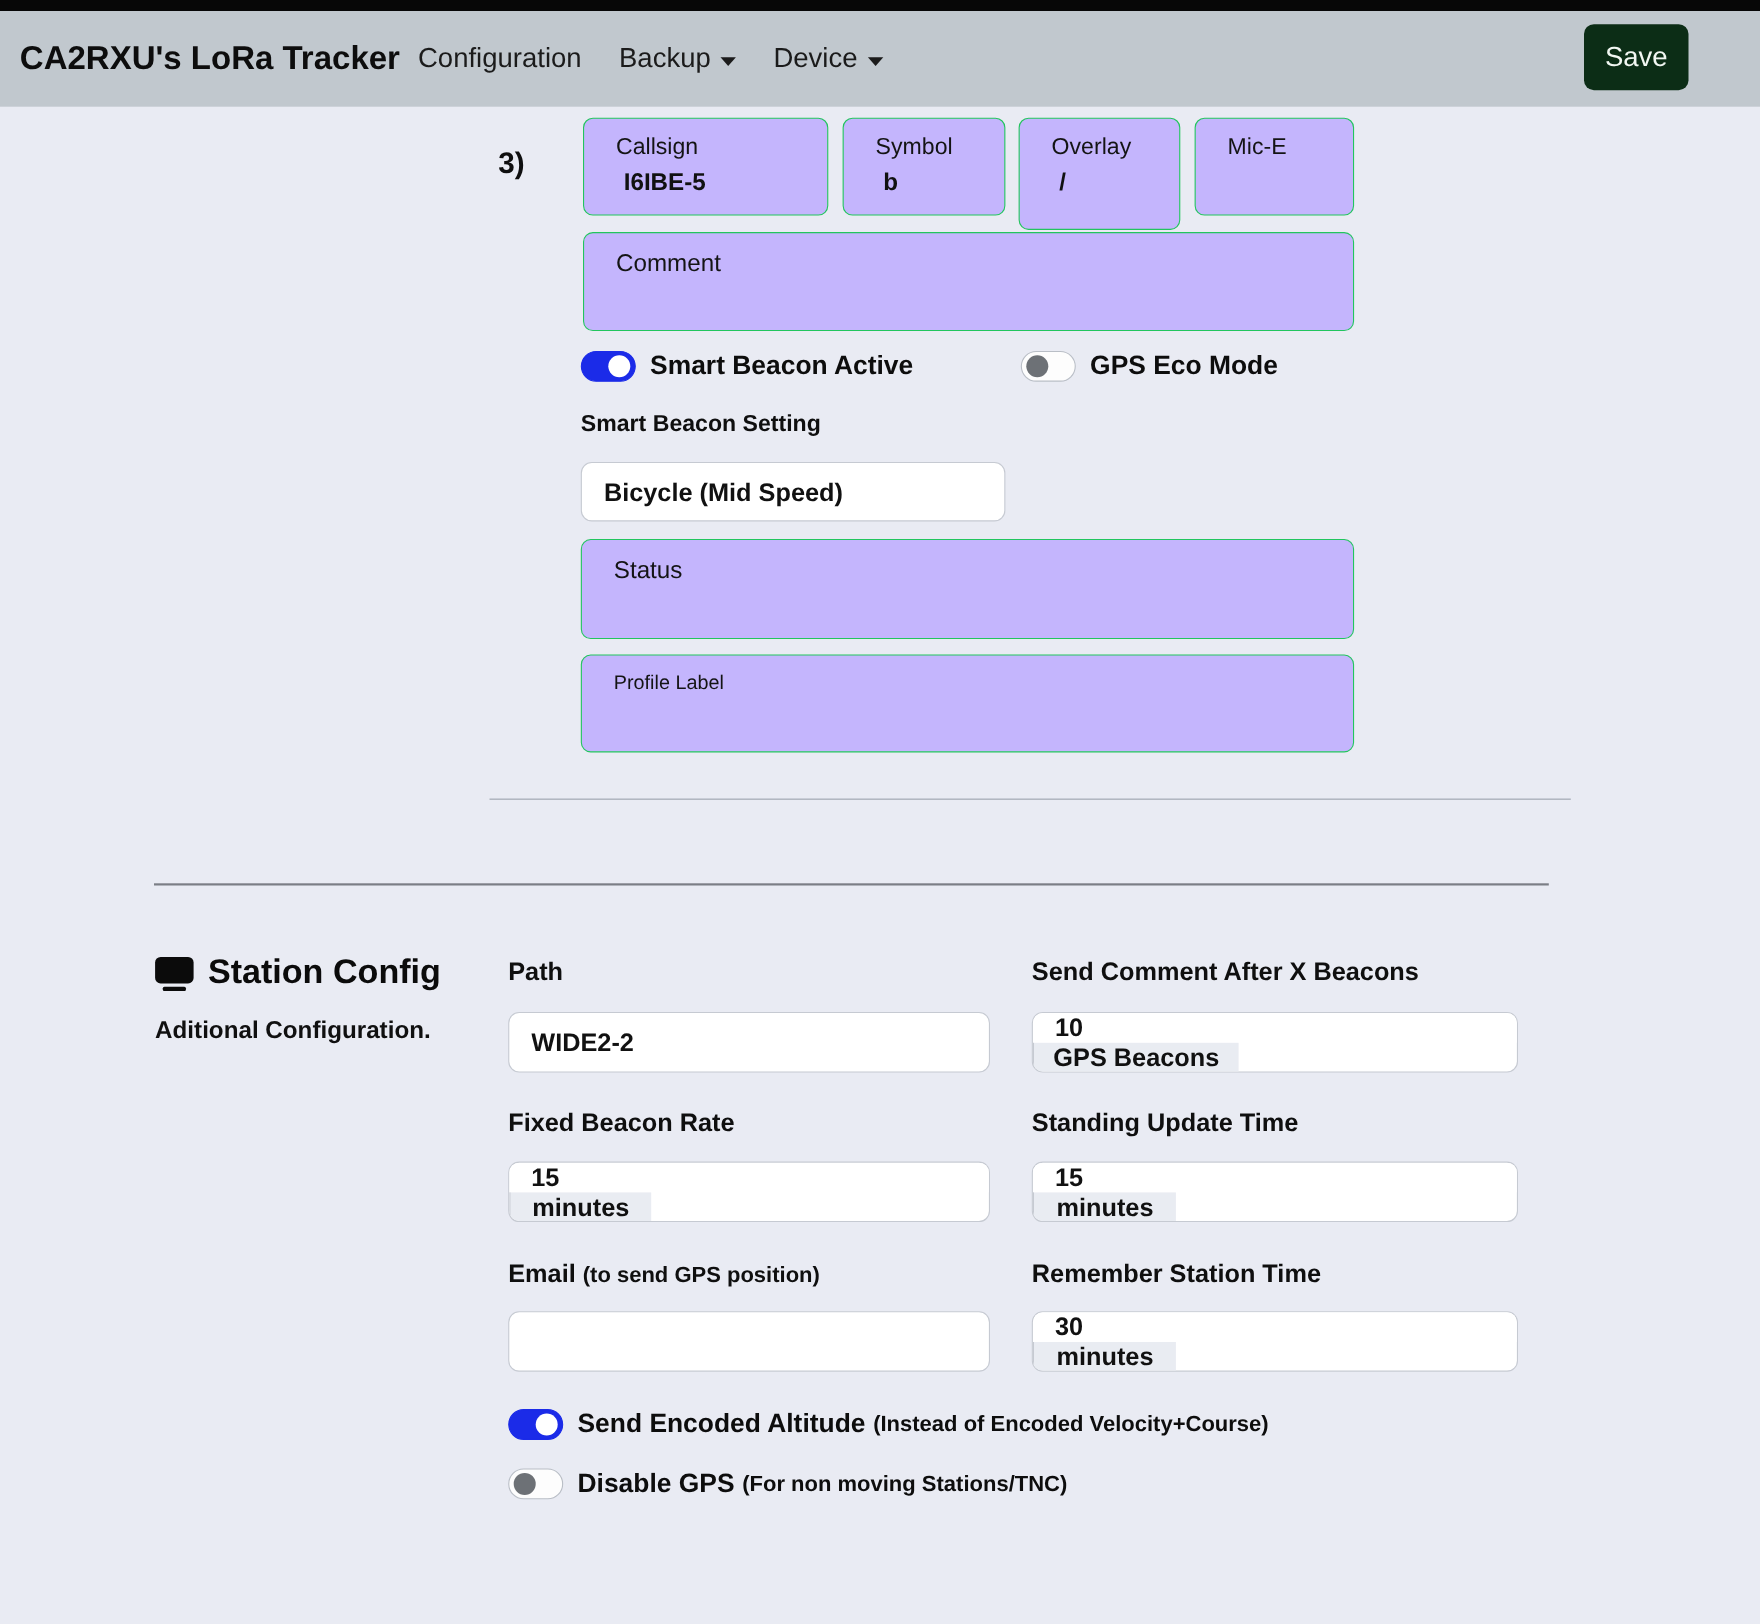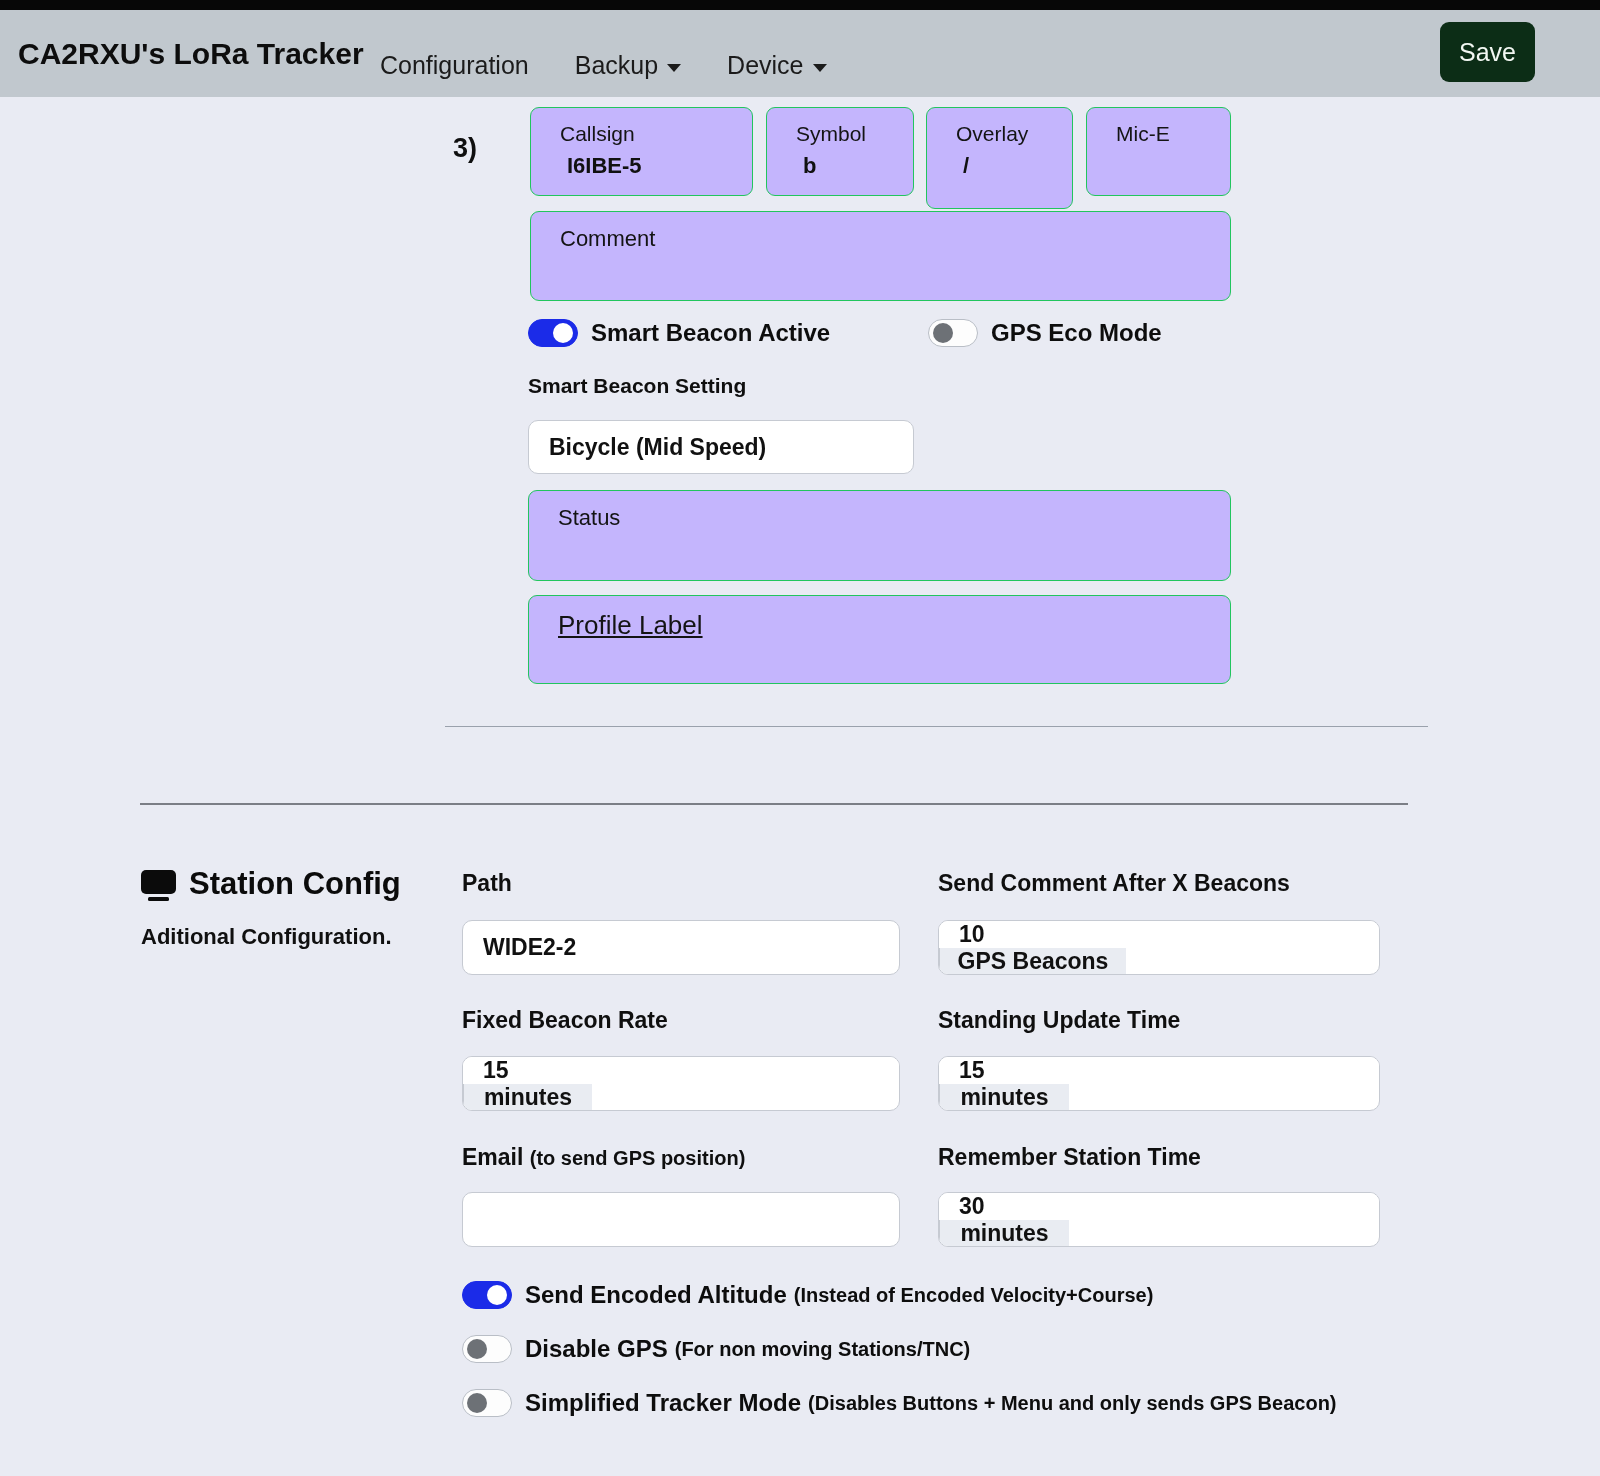--- a/index.html
+++ b/index.html
@@ -10,21 +10,21 @@
     color:#111;
     overflow:hidden;
   }
   #page { position:relative; width:1600px; height:1476px; }
 
   
   .topstrip { position:absolute; left:0; top:0; width:1600px; height:10px; background:#070707; }
   .navbar  { position:absolute; left:0; top:10px; width:1600px; height:87px; background:#c1c8ce; }
   .nav-title { position:absolute; left:18px; top:0; height:100%; display:flex; align-items:center;
                font-size:30px; font-weight:700; color:#0d0d0d; }
-  .nav-links { position:absolute; left:380px; top:12px; height:100%; display:flex; align-items:center; gap:46px; }
+  .nav-links { position:absolute; left:380px; top:0; height:100%; display:flex; align-items:center; gap:34px; }
   .nav-link  { font-size:25px; color:#1b1b1b; cursor:pointer; display:flex; align-items:center; }
   .caret { width:0; height:0; border-left:7px solid transparent; border-right:7px solid transparent;
            border-top:8px solid #1b1b1b; display:inline-block; margin-left:9px; margin-top:4px; }
   .save-btn { position:absolute; right:65px; top:12px; width:95px; height:60px;
               background:#0c2d16; color:#f2f7f2; font-size:25px; border:none; border-radius:9px;
               font-family:inherit; cursor:pointer; }
 
   
   .fbox { position:absolute; background:#c4b5fd; border:1px solid #22c55e; border-radius:9px;
           padding:14px 29px; overflow:hidden; }
@@ -131,21 +131,21 @@
   <div class="sec-label" style="left:528px; top:374px; font-size:21px;">Smart Beacon Setting</div>
   <div class="select-box" style="left:528px; top:420px; width:386px; height:54px;">
     <span>Bicycle (Mid Speed)</span>
   </div>
 
   <div class="fbox" style="left:528px; top:490px; width:703px; height:91px;">
     <span class="flabel" style="font-size:22px;">Status</span>
     <span class="fvalue"></span>
   </div>
   <div class="fbox" style="left:528px; top:595px; width:703px; height:89px;">
-    <span class="flabel" style="font-size:26px;text-decoration:underline;">Profile Label</span>
+    <span class="flabel" style="font-size:18px;">Profile Label</span>
     <span class="fvalue"></span>
   </div>
 
   <div class="divider" style="left:445px; top:726px; width:983px; height:1px; background:#9aa1ac;"></div>
   <div class="divider" style="left:140px; top:803px; width:1268px; height:2px; background:#7b7e85;"></div>
 
   <div class="station-head">
     <svg width="37" height="33" viewBox="0 0 37 33">
       <rect x="1" y="2" width="35" height="24" rx="5" fill="#0b0b0b"></rect>
       <rect x="8" y="29" width="21" height="4" rx="1.5" fill="#0b0b0b"></rect>
@@ -196,21 +196,14 @@
   </div>
 
   <div class="toggle-row" style="left:462px; top:1335px;">
     <span class="switch" data-state="off">
         <span class="knob"></span>
       </span>
     <span class="tlabel">Disable GPS</span>
     <span class="thint" style="margin-left:-6px;">(For non moving Stations/TNC)</span>
   </div>
 
-  <div class="toggle-row" style="left:462px; top:1389px;">
-    <span class="switch" data-state="off">
-        <span class="knob"></span>
-      </span>
-    <span class="tlabel">Simplified Tracker Mode</span>
-    <span class="thint" style="margin-left:-6px;">(Disables Buttons + Menu and only sends GPS Beacon)</span>
-  </div>
 
 </div>
 
 </body></html>

